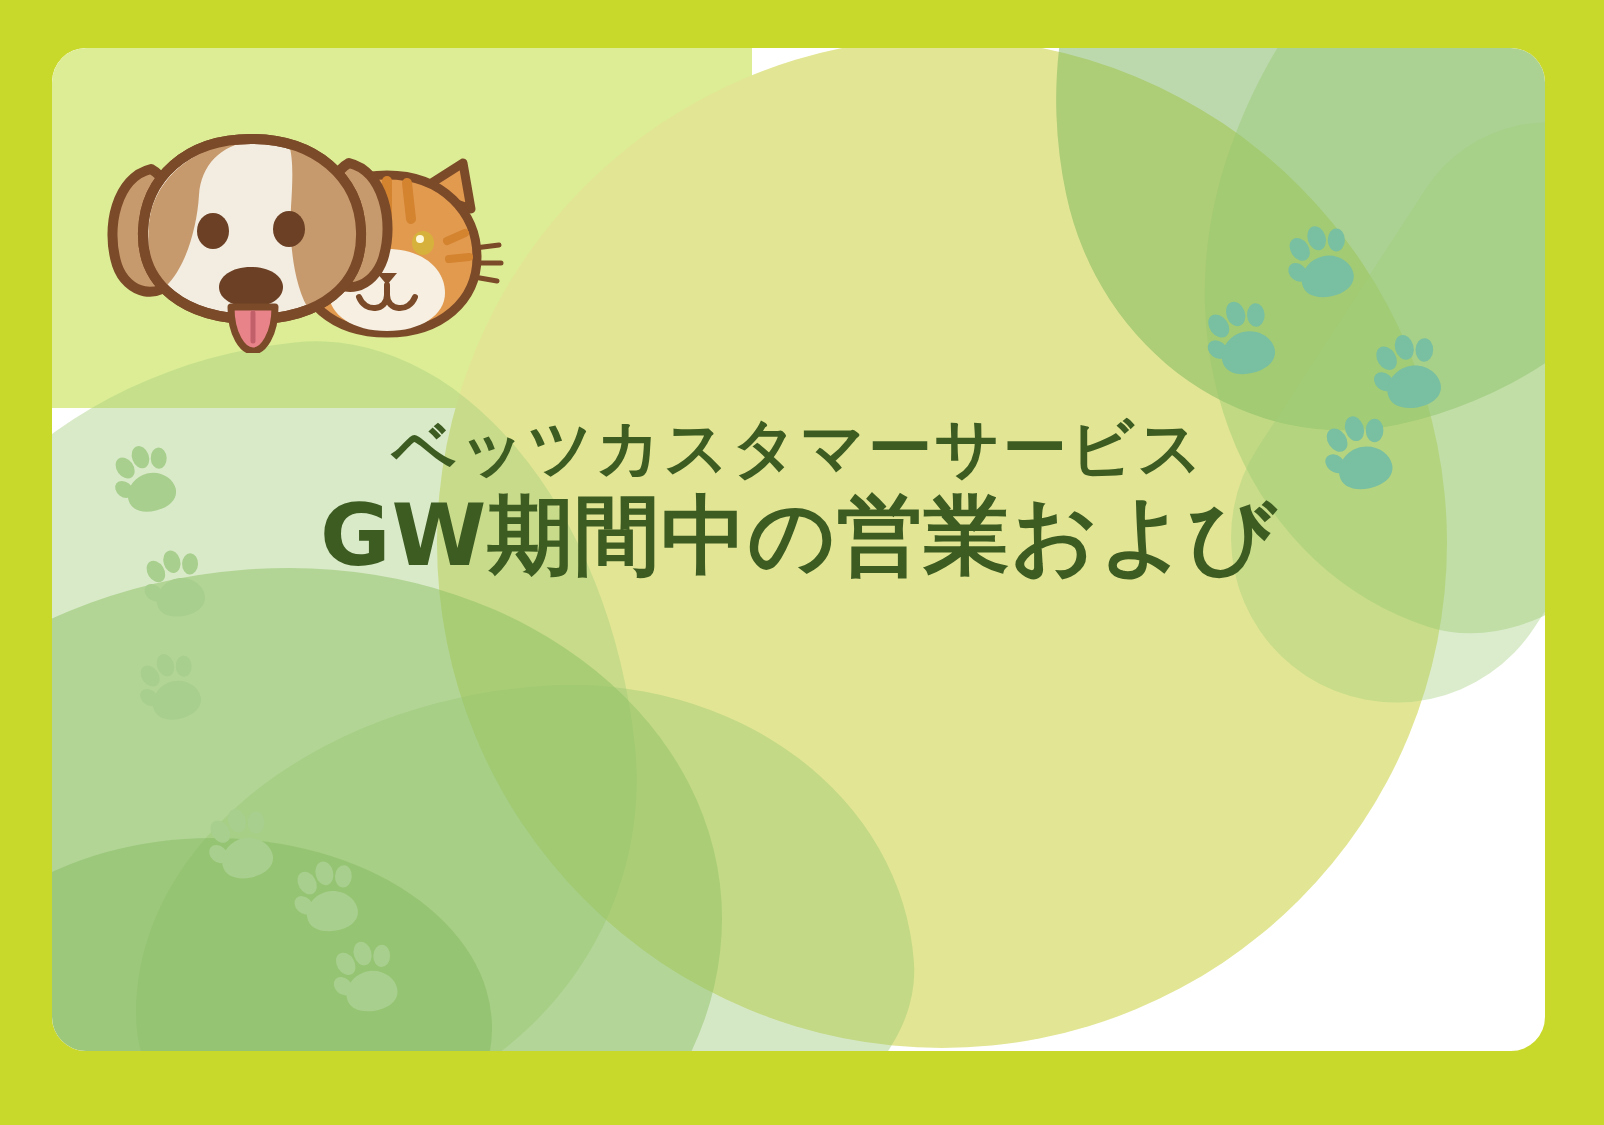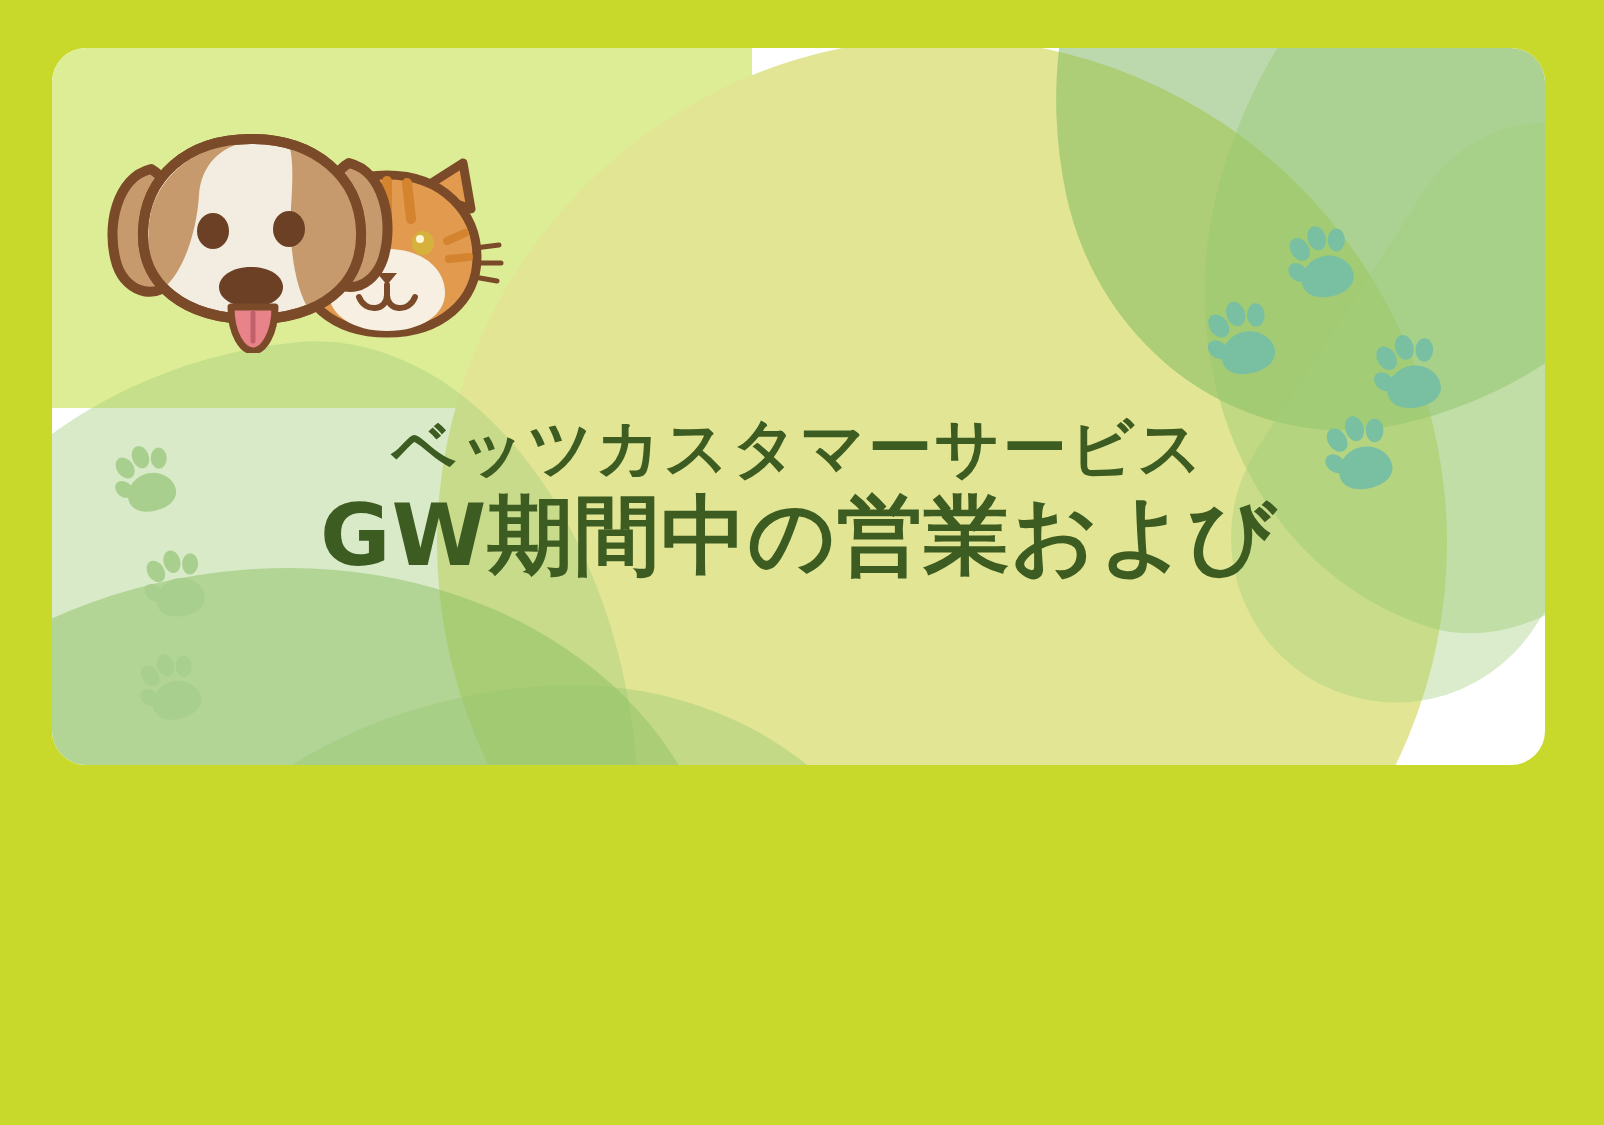--- a/index.html
+++ b/index.html
@@ -8,21 +8,21 @@
     width:1604px;height:1125px;overflow:hidden;
     font-family:"Liberation Sans","DejaVu Sans",sans-serif;
     background:#ffffff;
   }
   #banner{
     position:relative;width:1604px;height:1125px;overflow:hidden;
     background:#c9d92c;
   }
   
   .card{
-    position:absolute;left:52px;top:48px;width:1493px;height:717px;
+    position:absolute;left:52px;top:48px;width:1493px;height:1003px;
     background:#ffffff;border-radius:34px;overflow:hidden;
   }
   .card-inner{position:absolute;inset:0;overflow:hidden;border-radius:34px;}
 
   
   .wash-tl{
     position:absolute;left:-40px;top:-40px;width:740px;height:400px;
     background:#dced95;border-radius:40px 40px 0 0;
   }
   

